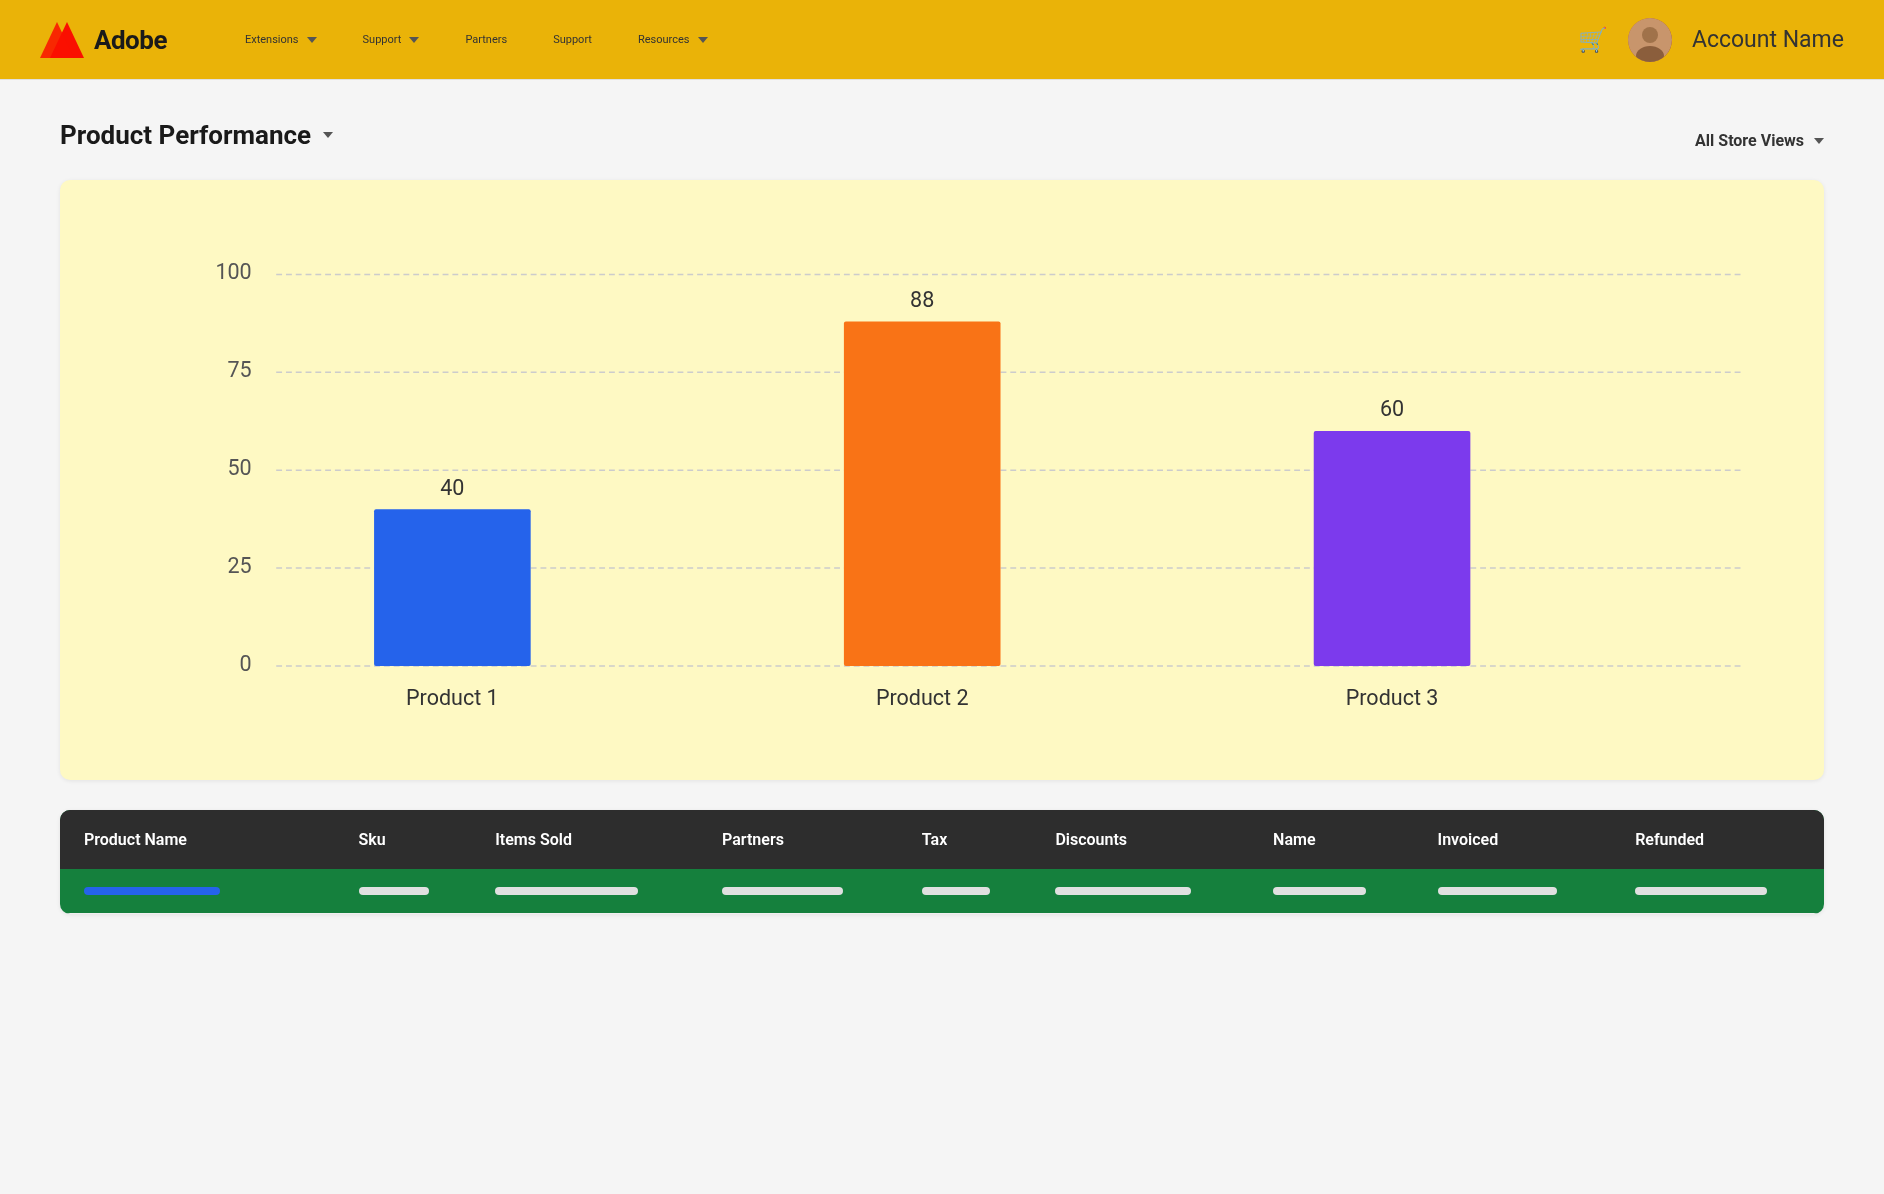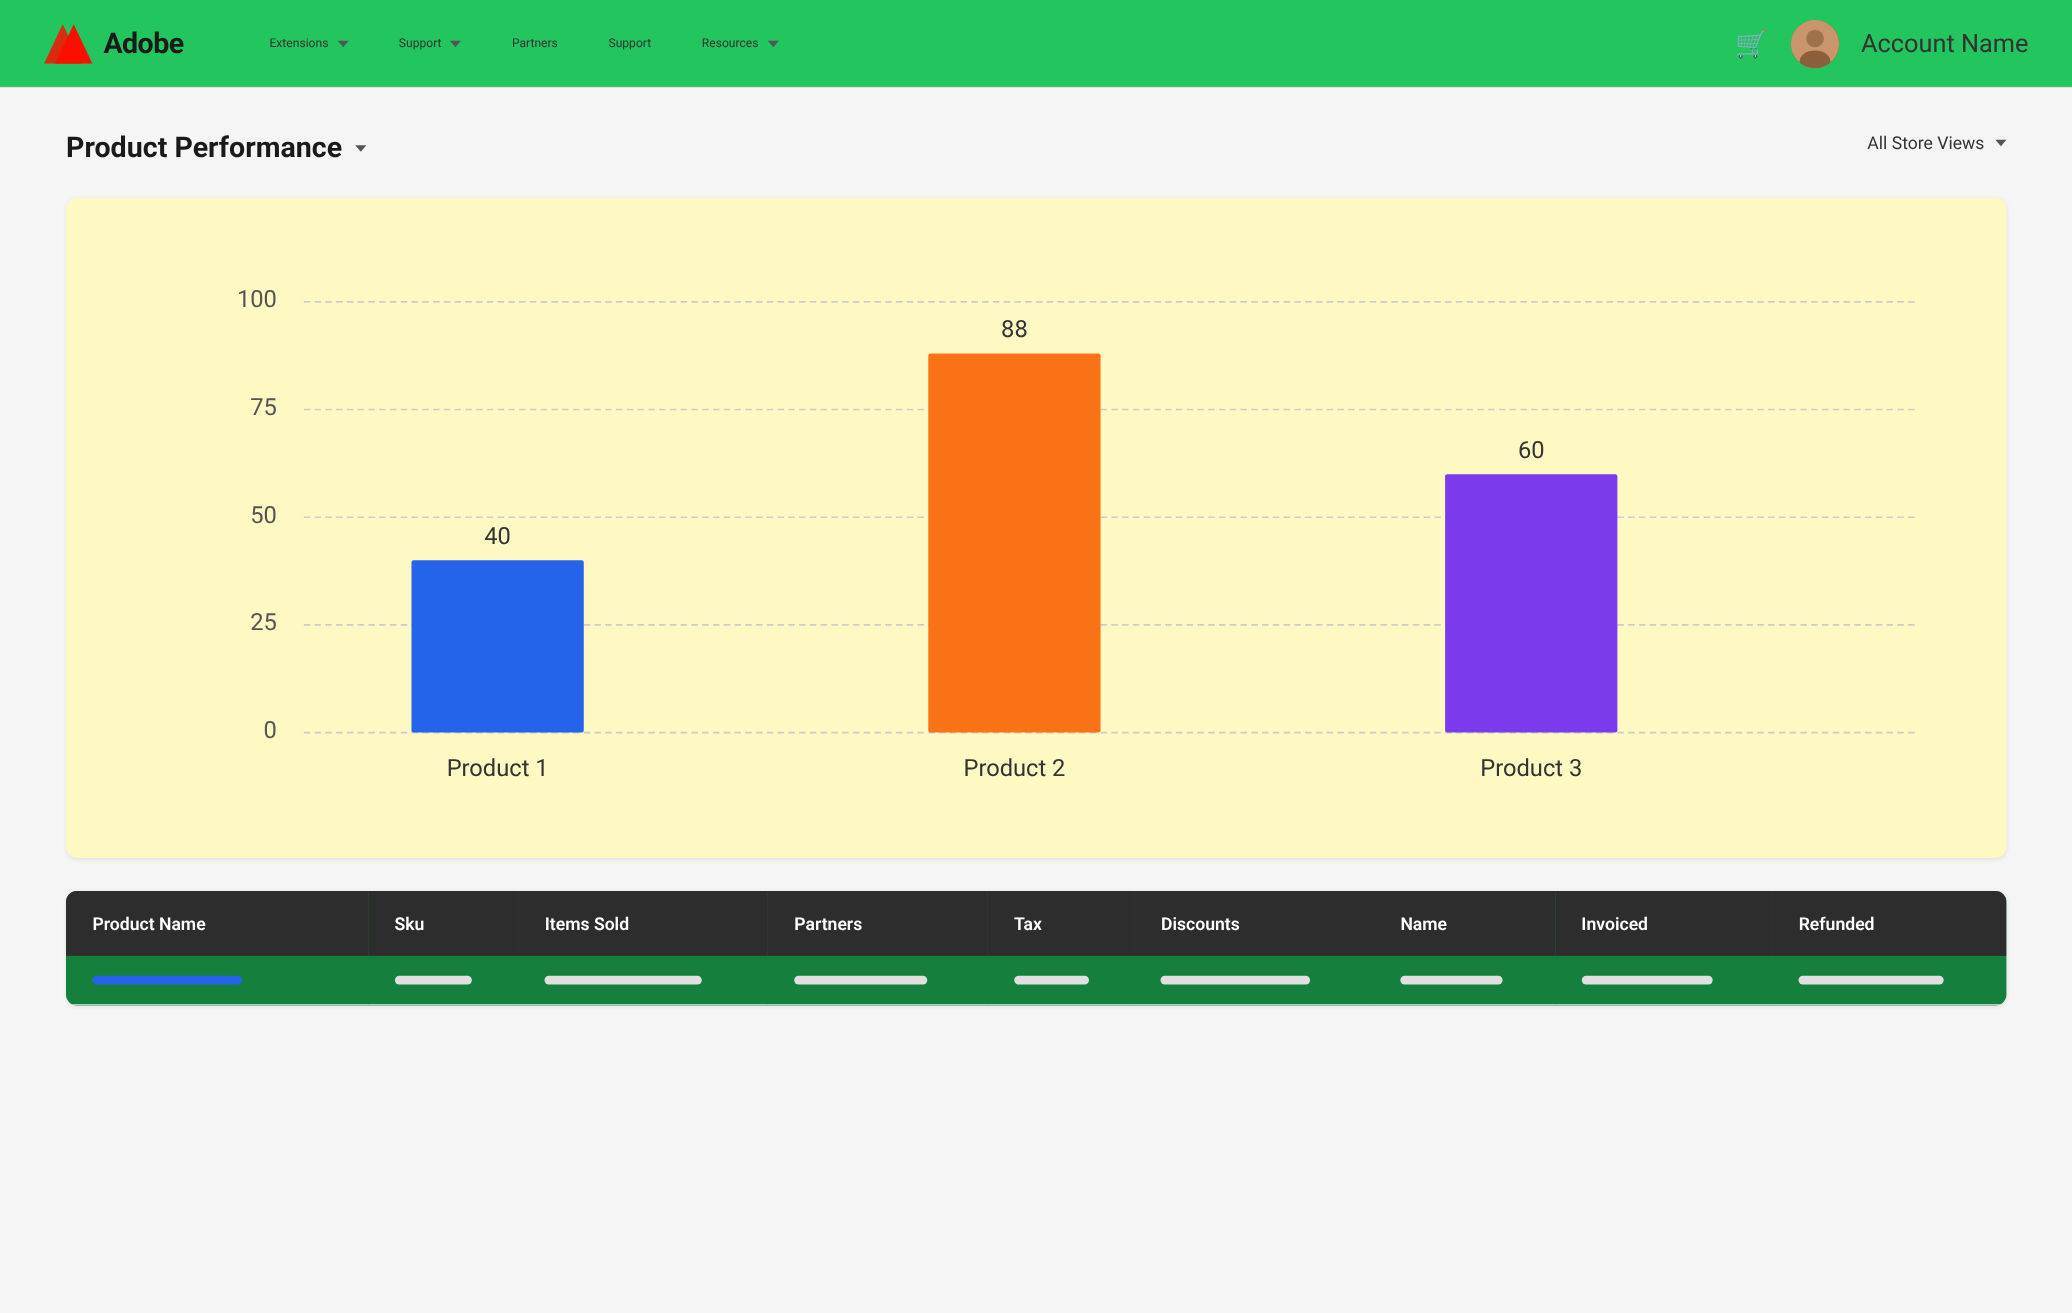--- a/index.html
+++ b/index.html
@@ -5,21 +5,21 @@
     * { box-sizing: border-box; margin: 0; padding: 0; }
     body {
       font-family: -apple-system, BlinkMacSystemFont, 'Segoe UI', Roboto, sans-serif;
       background: #f5f5f5;
       min-height: 1194px;
       width: 1884px;
     }
 
     
     .navbar {
-      background: #22c55e;
+      background: #eab308;
       border-bottom: 1px solid #e0e0e0;
       display: flex;
       align-items: center;
       padding: 0 40px;
       height: 80px;
       gap: 0;
     }
     .navbar-logo {
       display: flex;
       align-items: center;
@@ -91,40 +91,41 @@
     }
 
     
     .main {
       padding: 40px 60px;
     }
 
     
     .page-header {
       display: flex;
-      align-items: flex-start;
+      align-items: flex-end;
       justify-content: space-between;
       margin-bottom: 30px;
     }
     .page-title {
       font-size: 26px;
       font-weight: 700;
       color: #1a1a1a;
       display: flex;
       align-items: center;
       gap: 10px;
       cursor: pointer;
     }
     .store-views-dropdown {
       font-size: 16px;
       color: #333;
       display: flex;
       align-items: center;
       gap: 8px;
       cursor: pointer;
+      font-weight: bold;
     }
 
     
     .chart-card {
       background: #fef9c3;
       border-radius: 10px;
       padding: 40px 60px 40px 40px;
       margin-bottom: 30px;
       box-shadow: 0 1px 4px rgba(0,0,0,0.08);
     }

